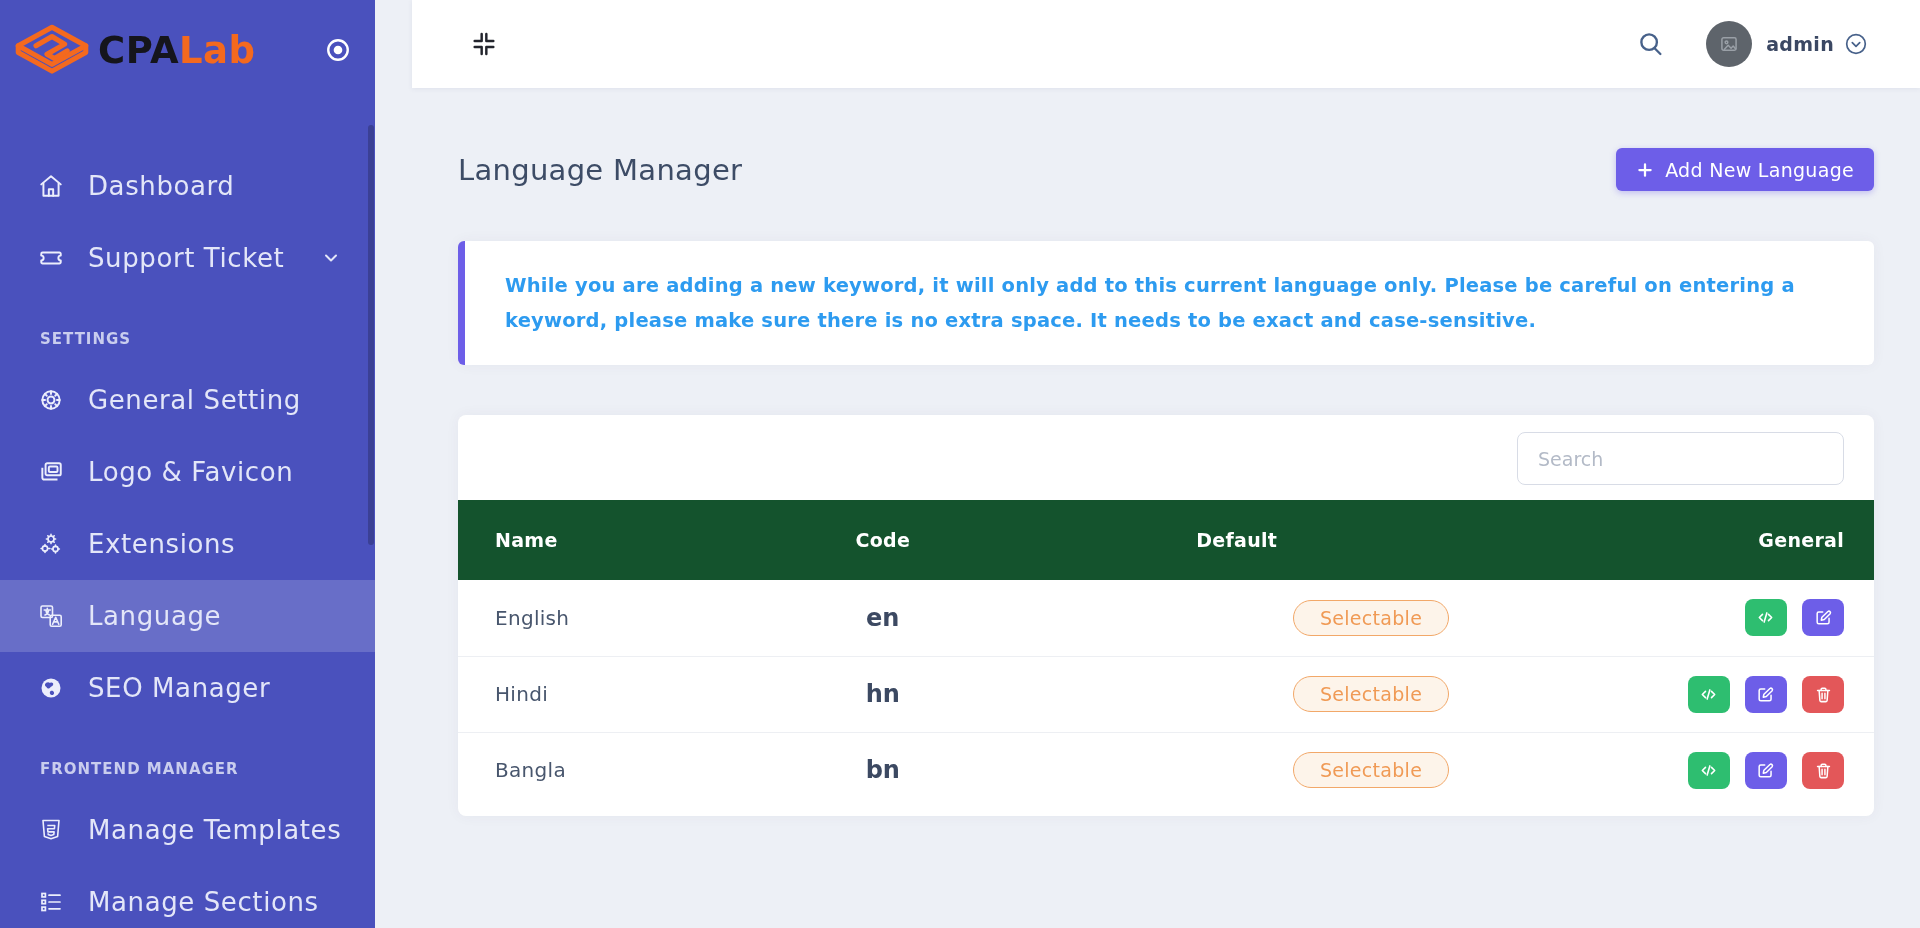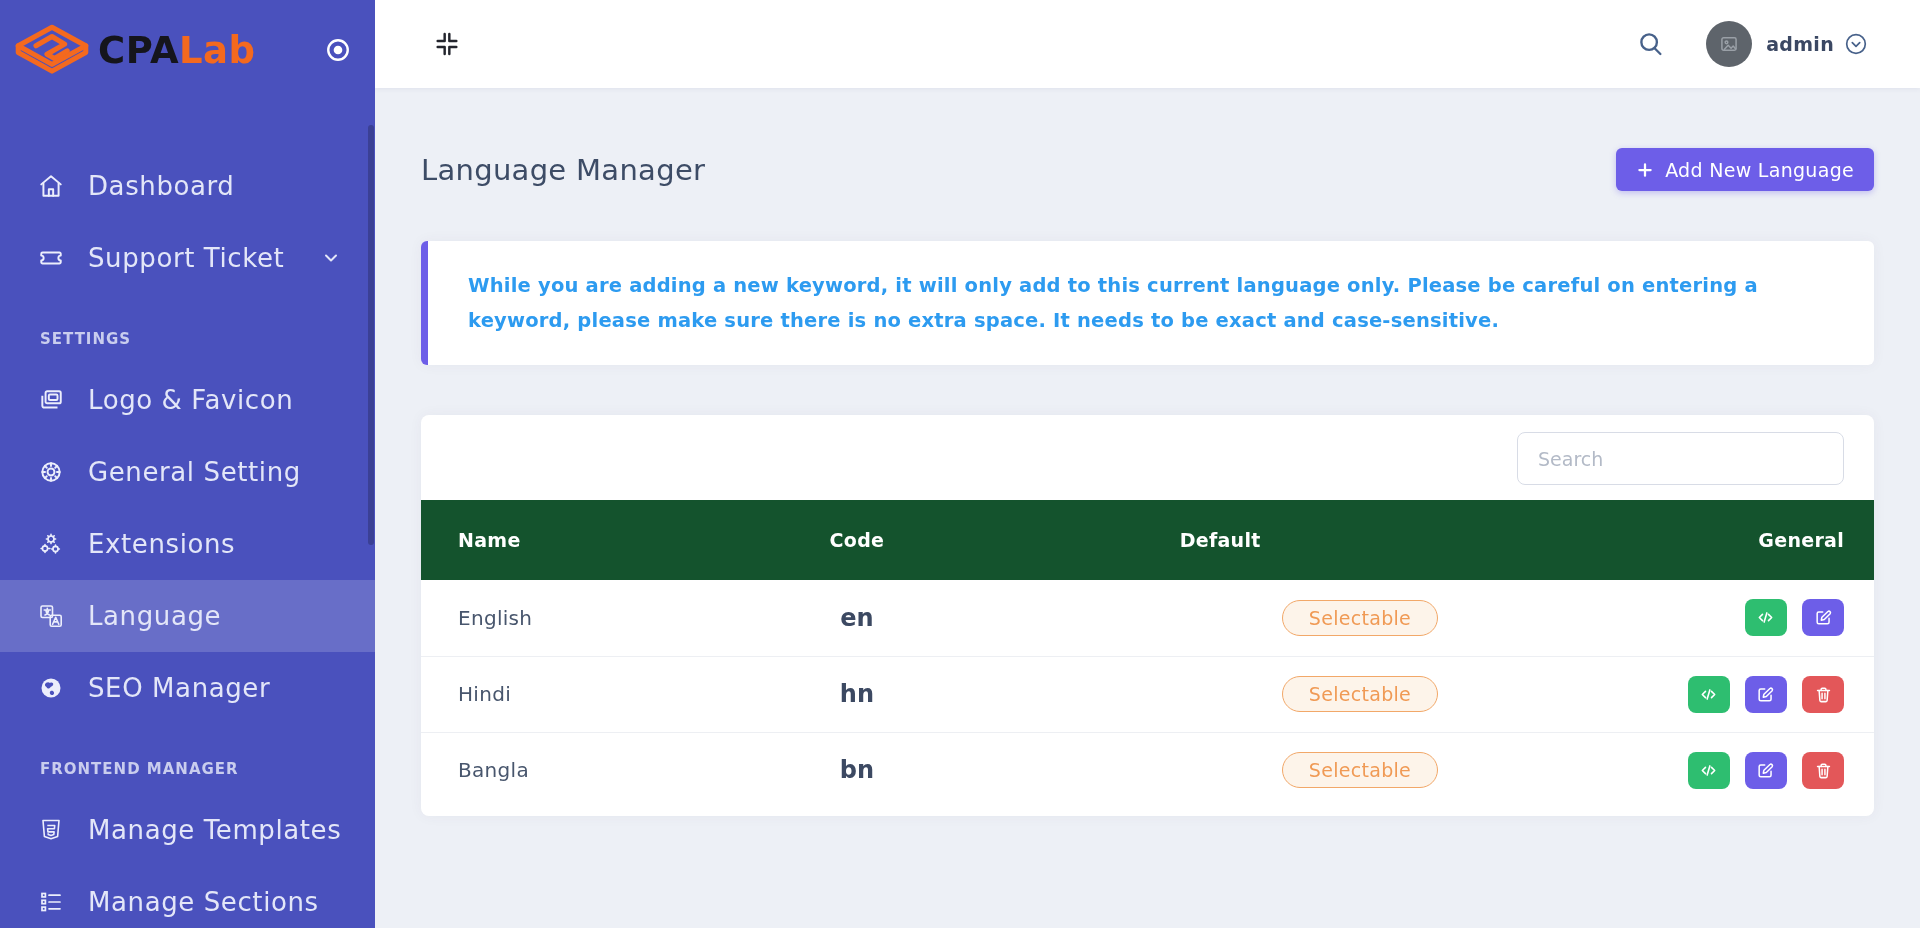--- a/index.html
+++ b/index.html
@@ -22,21 +22,21 @@
   .nav-icon { width:26px; height:26px; margin-right:24px; flex-shrink:0; color:#eceefc; }
   .nav-icon svg { width:26px; height:26px; display:block; }
   .nav-label { font-size:26px; letter-spacing:.6px; color:#e3e6f8; }
   .nav-caret { position:absolute; right:34px; width:20px; height:20px; color:#e3e6f8; }
   .nav-caret svg { width:20px; height:20px; }
   .nav-heading { margin:30px 0 10px; padding-left:40px; height:30px; display:flex; align-items:center;
                  font-size:15px; font-weight:bold; letter-spacing:1px; color:#c9cdee; }
   .scroll-thumb { position:absolute; top:125px; right:1px; width:6px; height:420px; background:#3b4095; border-radius:3px; cursor:pointer; }
 
   
-  .right-col { flex:1; display:flex; flex-direction:column; height:928px; }
+  .right-col { flex:1; display:flex; flex-direction:column; height:928px;padding-left:37px; }
 
   header { height:88px; background:#ffffff; box-shadow:0 1px 5px rgba(60,60,120,.08); display:flex; align-items:center; padding:0 52px 0 58px; flex-shrink:0; }
   .compress-btn { width:28px; height:28px; color:#23252d; cursor:pointer; }
   .compress-btn svg { width:28px; height:28px; }
   .header-right { margin-left:auto; display:flex; align-items:center; }
   .search-btn { width:30px; height:30px; color:#47618a; cursor:pointer; }
   .search-btn svg { width:30px; height:30px; }
   .user-menu { display:flex; align-items:center; margin-left:40px; cursor:pointer; }
   .avatar { width:46px; height:46px; border-radius:50%; background:#5e646b; display:flex; align-items:center; justify-content:center; color:#9aa0a7; }
   .avatar svg { width:20px; height:20px; }
@@ -128,38 +128,38 @@
         <svg viewBox="0 0 24 24" fill="none" stroke="currentColor" stroke-width="2.4" stroke-linecap="round" stroke-linejoin="round">
             <path d="m6 9 6 6 6-6"></path>
           </svg>
       </span>
     </a>
 
     <div class="nav-heading">SETTINGS</div>
 
     <a class="nav-item">
       <span class="nav-icon">
+        <svg viewBox="0 0 24 24" fill="none" stroke="currentColor" stroke-width="1.8" stroke-linecap="round">
+            <circle cx="12" cy="12" r="8"></circle>
+            <circle cx="12" cy="12" r="3.2"></circle>
+            <path d="M12 4v2.5M12 17.5V20M4 12h2.5M17.5 12H20M6.3 6.3l1.8 1.8M15.9 15.9l1.8 1.8M17.7 6.3l-1.8 1.8M8.1 15.9l-1.8 1.8"></path>
+          </svg>
+      </span>
+      <span class="nav-label">General Setting</span>
+    </a>
+
+    <a class="nav-item">
+      <span class="nav-icon">
         <svg viewBox="0 0 24 24" fill="none" stroke="currentColor" stroke-width="1.8" stroke-linejoin="round">
             <rect x="7" y="4" width="14" height="11" rx="1.5"></rect>
             <rect x="10" y="7" width="8" height="5" rx="1"></rect>
             <path d="M4 8v9a2 2 0 0 0 2 2h12"></path>
           </svg>
       </span>
       <span class="nav-label">Logo &amp; Favicon</span>
-    </a>
-
-    <a class="nav-item">
-      <span class="nav-icon">
-        <svg viewBox="0 0 24 24" fill="none" stroke="currentColor" stroke-width="1.8" stroke-linecap="round">
-            <circle cx="12" cy="12" r="8"></circle>
-            <circle cx="12" cy="12" r="3.2"></circle>
-            <path d="M12 4v2.5M12 17.5V20M4 12h2.5M17.5 12H20M6.3 6.3l1.8 1.8M15.9 15.9l1.8 1.8M17.7 6.3l-1.8 1.8M8.1 15.9l-1.8 1.8"></path>
-          </svg>
-      </span>
-      <span class="nav-label">General Setting</span>
     </a>
 
     <a class="nav-item">
       <span class="nav-icon">
         <svg viewBox="0 0 26 26" fill="none" stroke="currentColor" stroke-width="1.6" stroke-linecap="round">
           <circle cx="13" cy="8" r="3"></circle>
             <path d="M13 3.4v1.6M13 11v1.6M8.4 8H10M16 8h1.6M9.8 4.8l1.1 1.1M16.2 4.8l-1.1 1.1M9.8 11.2l1.1-1.1M16.2 11.2l-1.1-1.1"></path>
           <circle cx="7" cy="17.5" r="2.6"></circle>
             <path d="M7 13.6v1.4M7 20v1.4M3.1 17.5h1.4M10.5 17.5h1.4"></path>
           <circle cx="17.5" cy="18" r="2.6"></circle>

